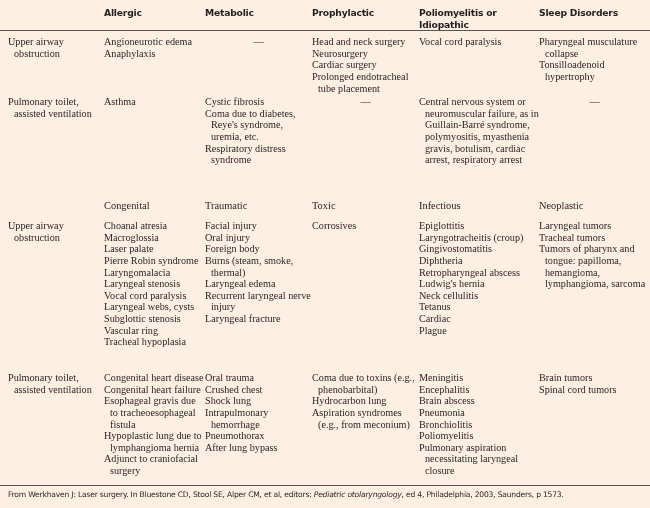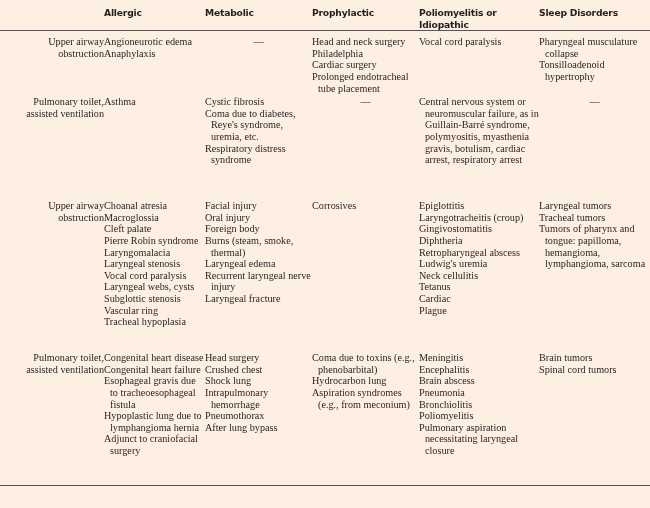--- a/index.html
+++ b/index.html
@@ -25,21 +25,21 @@
     font-size: 10.2px; line-height: 11.6px;
   }
   th.hdr {
     font-family: "DejaVu Sans", "Liberation Sans", sans-serif;
     font-weight: bold; font-size: 9.2px; letter-spacing: -0.2px;
     padding-top: 7px; height: 14px;
     border-bottom: 1.5px solid #5a5352;
   }
   th.hdr.first { padding-left: 0; }
   tr.hdr-row th.hdr { }
-  td.rowlab { padding-left: 8px; text-align: right; }
+  td.rowlab { padding-left: 8px; }
   td.cell { padding-left: 0; margin-left: 48px; }
   .item { display: block; padding-left: 6px; text-indent: -6px; }
   .dash { display: block; text-align: center; }
   tr.r1 td { padding-top: 5px; height: 60px; }
   tr.r2 td { padding-top: 0; height: 104px; }
   tr.sub td { padding-top: 0; height: 20px; font-size: 10.4px; }
   tr.r3 td { padding-top: 0; height: 150px; }
   tr.r4 td { padding-top: 2px; }
   .footer-rule {
     position: absolute; left: 0; top: 485px; width: 650px; height: 0;
@@ -83,21 +83,21 @@
           </td>
           <td class="cell">
             <span class="item">Angioneurotic edema</span>
             <span class="item">Anaphylaxis</span>
           </td>
           <td class="cell">
             <span class="dash">—</span>
           </td>
           <td class="cell">
             <span class="item">Head and neck surgery</span>
-            <span class="item">Philadelphia</span>
+            <span class="item">Neurosurgery</span>
             <span class="item">Cardiac surgery</span>
             <span class="item">Prolonged endotracheal tube placement</span>
           </td>
           <td class="cell">
             <span class="item">Vocal cord paralysis</span>
           </td>
           <td class="cell">
             <span class="item">Pharyngeal musculature collapse</span>
             <span class="item">Tonsilloadenoid hypertrophy</span>
           </td>
@@ -118,29 +118,37 @@
           <td class="cell">
             <span class="dash">—</span>
           </td>
           <td class="cell">
             <span class="item">Central nervous system or neuromuscular failure, as in Guillain-Barré syndrome, polymyositis, myasthenia gravis, botulism, cardiac arrest, respiratory arrest</span>
           </td>
           <td class="cell">
             <span class="dash">—</span>
           </td>
         </tr>
+        <tr class="sub">
+          <td class="rowlab"></td>
+          <td class="cell">Congenital</td>
+          <td class="cell">Traumatic</td>
+          <td class="cell">Toxic</td>
+          <td class="cell">Infectious</td>
+          <td class="cell">Neoplastic</td>
+        </tr>
         <tr class="r3">
           <td class="rowlab">
             <span class="item">Upper airway</span>
             <span class="item" style="padding-left: 6px; text-indent: 0px;">obstruction</span>
           </td>
           <td class="cell">
             <span class="item">Choanal atresia</span>
             <span class="item">Macroglossia</span>
-            <span class="item">Cleft palate</span>
+            <span class="item">Laser palate</span>
             <span class="item">Pierre Robin syndrome</span>
             <span class="item">Laryngomalacia</span>
             <span class="item">Laryngeal stenosis</span>
             <span class="item">Vocal cord paralysis</span>
             <span class="item">Laryngeal webs, cysts</span>
             <span class="item">Subglottic stenosis</span>
             <span class="item">Vascular ring</span>
             <span class="item">Tracheal hypoplasia</span>
           </td>
           <td class="cell">
@@ -154,21 +162,21 @@
           </td>
           <td class="cell">
             <span class="item">Corrosives</span>
           </td>
           <td class="cell">
             <span class="item">Epiglottitis</span>
             <span class="item">Laryngotracheitis (croup)</span>
             <span class="item">Gingivostomatitis</span>
             <span class="item">Diphtheria</span>
             <span class="item">Retropharyngeal abscess</span>
-            <span class="item">Ludwig's uremia</span>
+            <span class="item">Ludwig's hernia</span>
             <span class="item">Neck cellulitis</span>
             <span class="item">Tetanus</span>
             <span class="item">Cardiac</span>
             <span class="item">Plague</span>
           </td>
           <td class="cell">
             <span class="item">Laryngeal tumors</span>
             <span class="item">Tracheal tumors</span>
             <span class="item">Tumors of pharynx and tongue: papilloma, hemangioma, lymphangioma, sarcoma</span>
           </td>
@@ -179,21 +187,21 @@
             <span class="item" style="padding-left: 6px; text-indent: 0px;">assisted ventilation</span>
           </td>
           <td class="cell">
             <span class="item">Congenital heart disease</span>
             <span class="item">Congenital heart failure</span>
             <span class="item">Esophageal gravis due to tracheoesophageal fistula</span>
             <span class="item">Hypoplastic lung due to lymphangioma hernia</span>
             <span class="item">Adjunct to craniofacial surgery</span>
           </td>
           <td class="cell">
-            <span class="item">Head surgery</span>
+            <span class="item">Oral trauma</span>
             <span class="item">Crushed chest</span>
             <span class="item">Shock lung</span>
             <span class="item">Intrapulmonary hemorrhage</span>
             <span class="item">Pneumothorax</span>
             <span class="item">After lung bypass</span>
           </td>
           <td class="cell">
             <span class="item">Coma due to toxins (e.g., phenobarbital)</span>
             <span class="item">Hydrocarbon lung</span>
             <span class="item">Aspiration syndromes (e.g., from meconium)</span>
@@ -209,13 +217,16 @@
           </td>
           <td class="cell">
             <span class="item">Brain tumors</span>
             <span class="item">Spinal cord tumors</span>
           </td>
         </tr>
       </tbody>
   </table>
 
   <div class="footer-rule"></div>
+  <div class="footer">
+    <span>From Werkhaven J: Laser surgery. In Bluestone CD, Stool SE, Alper CM, et al, editors: </span><i>Pediatric otolaryngology</i><span>, ed 4, Philadelphia, 2003, Saunders, p 1573.</span>
+  </div>
 </div>
 
 </body></html>

